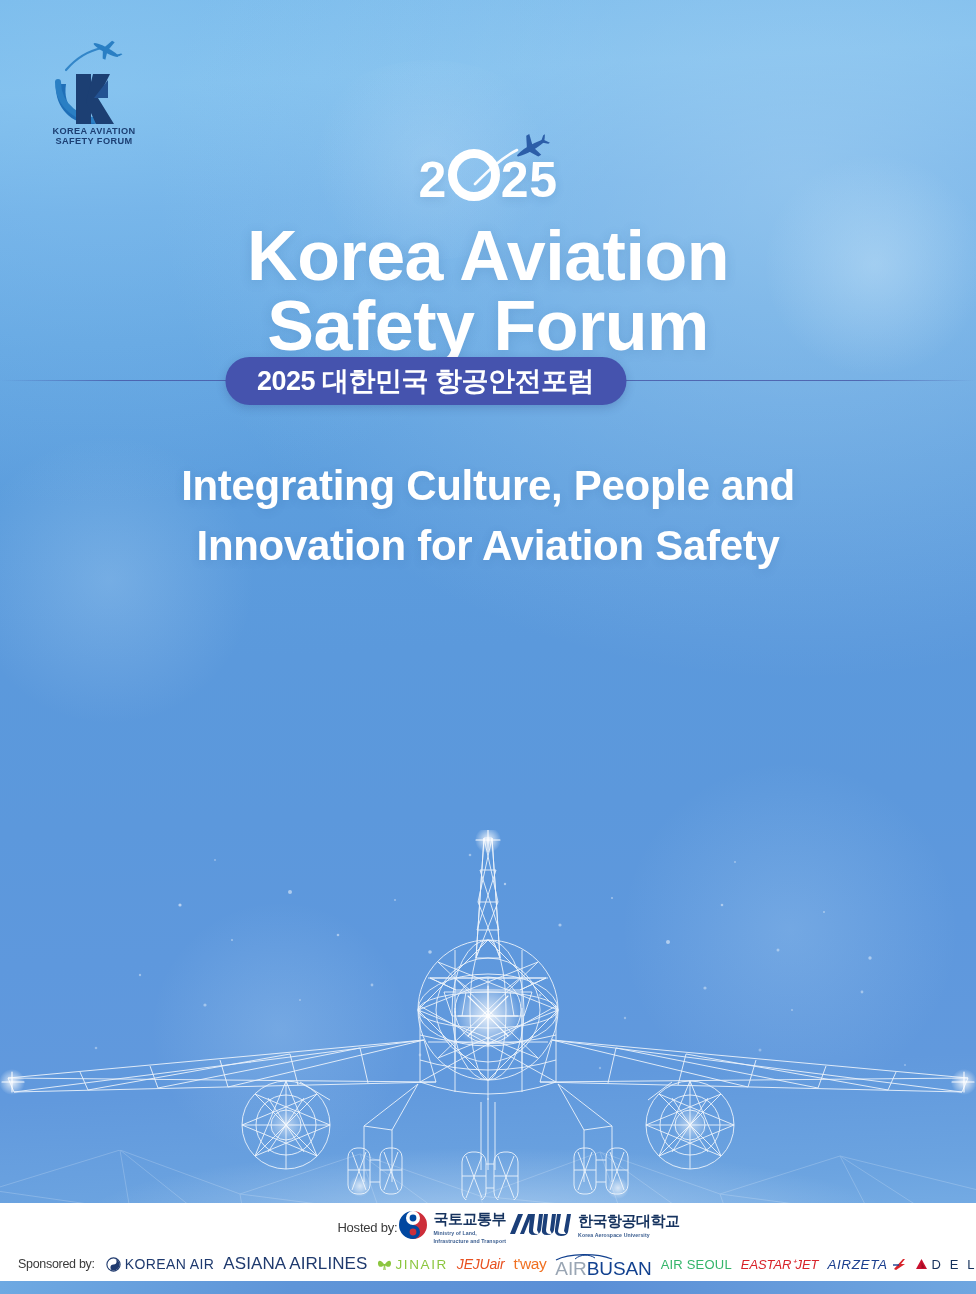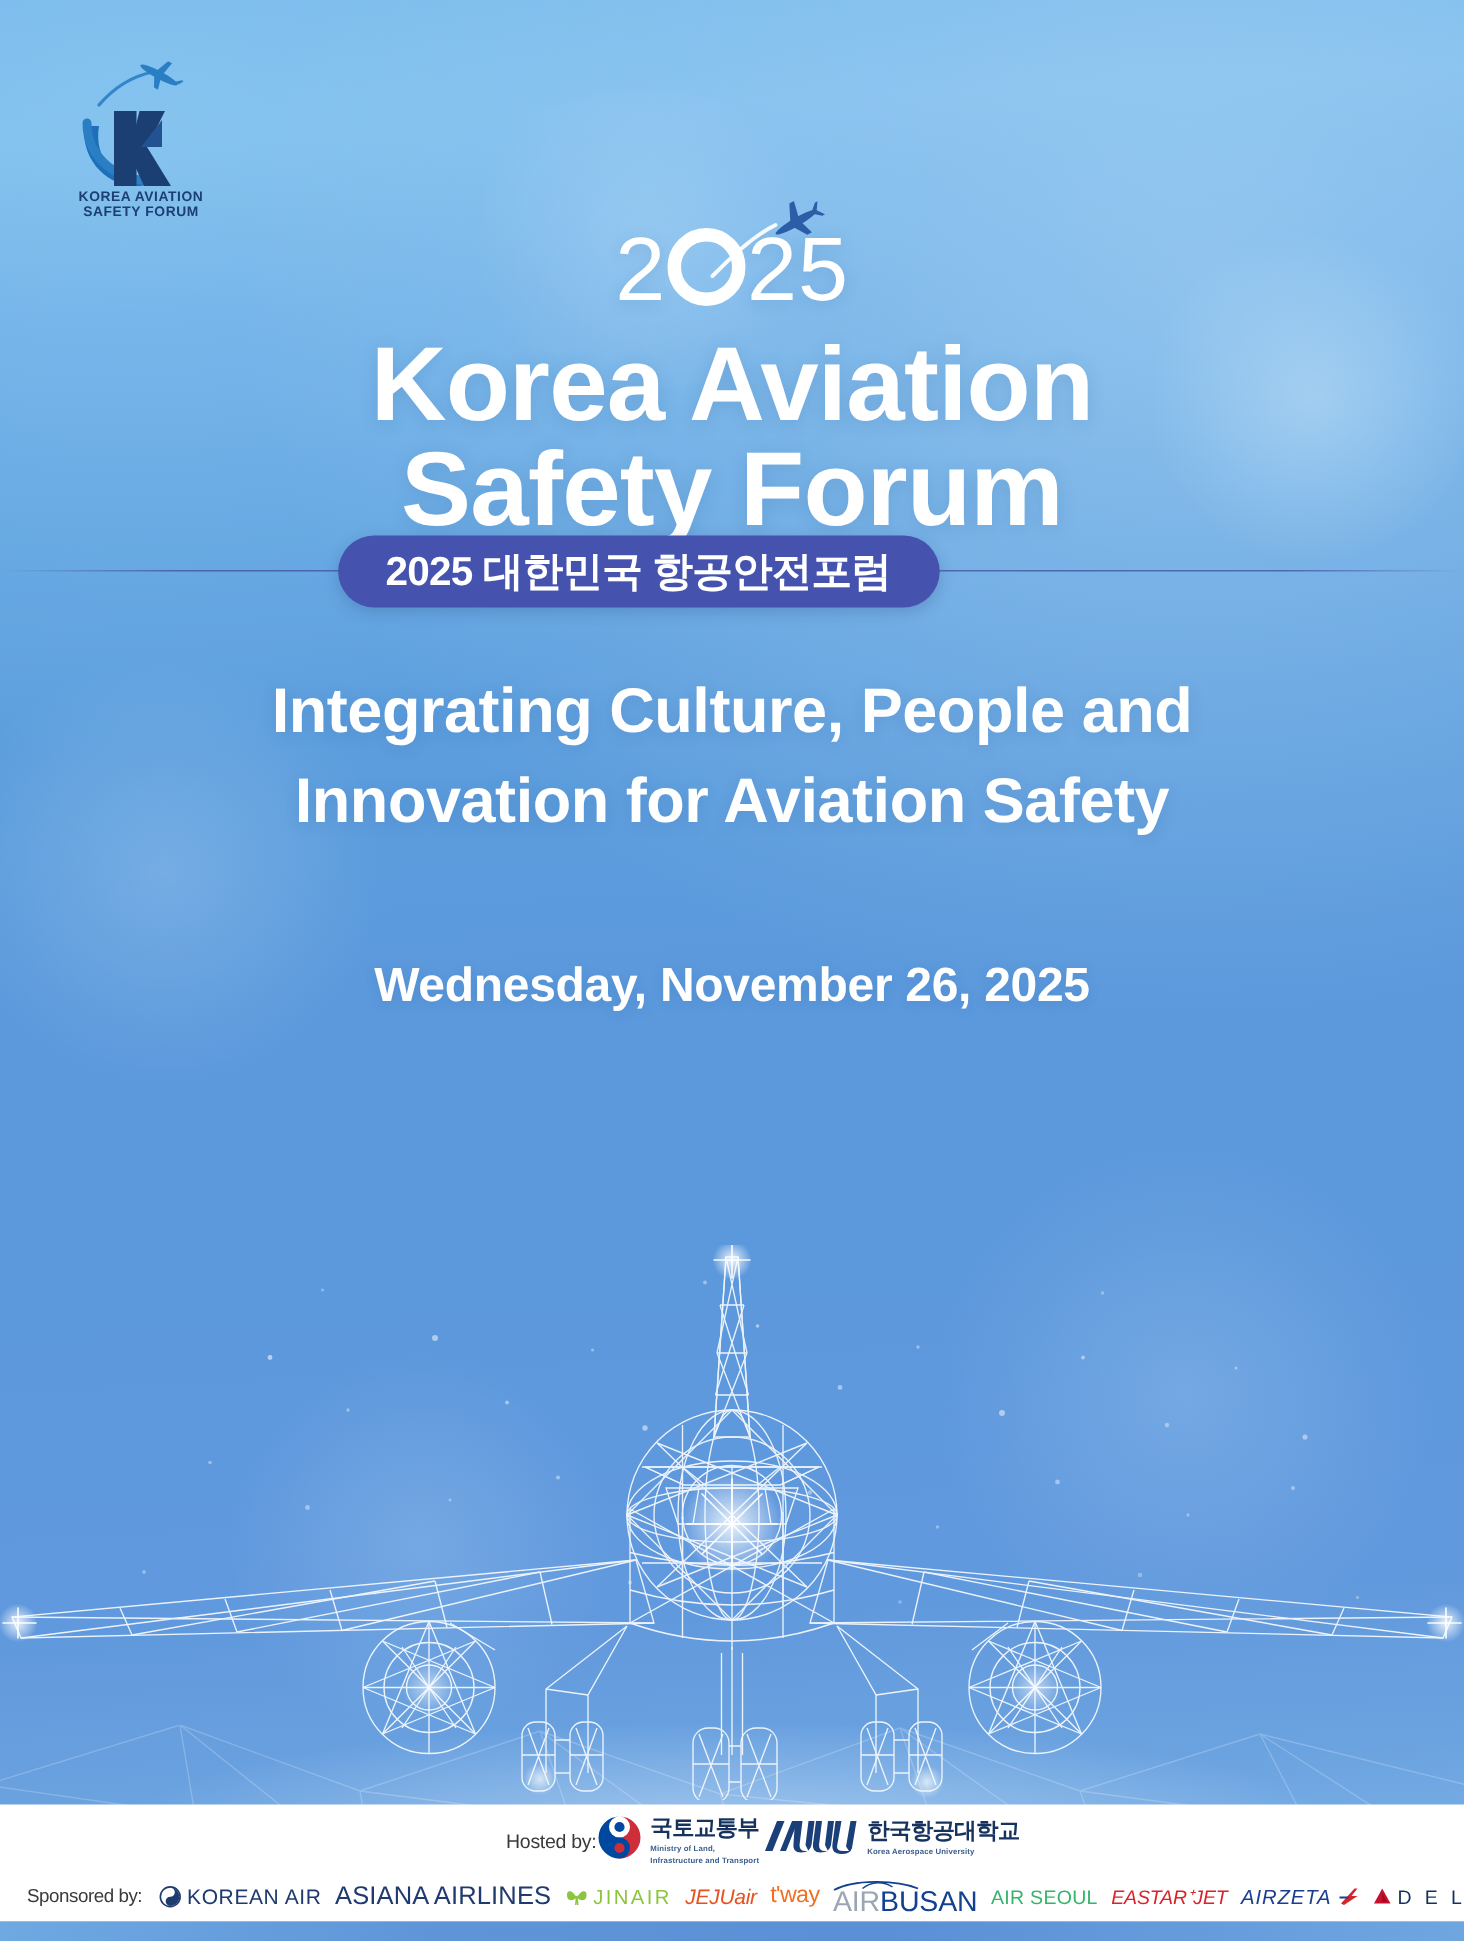--- a/index.html
+++ b/index.html
@@ -53,21 +53,21 @@
 
   
   .title-block {
     position:absolute; left:0; top:142px; width:976px;
     text-align:center;
   }
   .plane-mark { position:absolute; left:473px; top:-10px; width:90px; height:58px; }
   .plane-mark svg { width:100%; height:100%; display:block; }
 
   .year {
-    font-size:60px; line-height:76px; font-weight:400; color:#ffffff;
+    font-size:50px; line-height:76px; font-weight:700; color:#ffffff;
     letter-spacing:0.5px; position:relative; z-index:2;
     text-shadow:0 2px 10px rgba(40,90,150,0.18);
   }
   .year .o-ring {
     display:inline-block; width:52px; height:52px; border:9px solid #ffffff;
     border-radius:50%; vertical-align:-4px; margin:0 1px;
   }
   .main-title {
     margin-top:6px;
     font-size:70px; line-height:64px; font-weight:700; color:#ffffff;
@@ -92,21 +92,21 @@
     display:flex; align-items:center; justify-content:center;
     box-shadow:0 3px 10px rgba(30,50,110,.22);
   }
   .kr-pill span {
     color:#ffffff; font-size:27px; font-weight:700; letter-spacing:-0.5px;
     white-space:nowrap;
   }
 
   
   .theme {
-    position:absolute; left:0; top:444px; width:976px; text-align:center;
+    position:absolute; left:0; top:456px; width:976px; text-align:center;
     color:#ffffff; font-size:42px; line-height:60px; font-weight:700;
     letter-spacing:-0.3px; text-shadow:0 2px 10px rgba(40,90,150,.16);
   }
   .theme .tl { display:block; }
 
   
   .date-line {
     position:absolute; left:0; top:638px; width:976px; text-align:center;
     color:#ffffff; font-size:32px; font-weight:700; letter-spacing:-0.2px;
     text-shadow:0 2px 8px rgba(40,90,150,.16);
@@ -292,21 +292,20 @@
     <div class="kr-pill">
       <span>2025 대한민국 항공안전포럼</span>
     </div>
   </div>
 
   <div class="theme">
     <span class="tl">Integrating Culture, People and</span>
     <span class="tl">Innovation for Aviation Safety</span>
   </div>
 
-  <div class="date-line">Wednesday, November 26, 2025</div>
 
   <div class="aircraft">
     <svg viewBox="0 0 976 370">
       <defs>
         <radialGradient id="glowc" cx="50%" cy="50%" r="50%">
           <stop offset="0%" stop-color="#ffffff" stop-opacity="1"></stop>
           <stop offset="100%" stop-color="#ffffff" stop-opacity="0"></stop>
         </radialGradient>
         <g id="meshlines">
 

